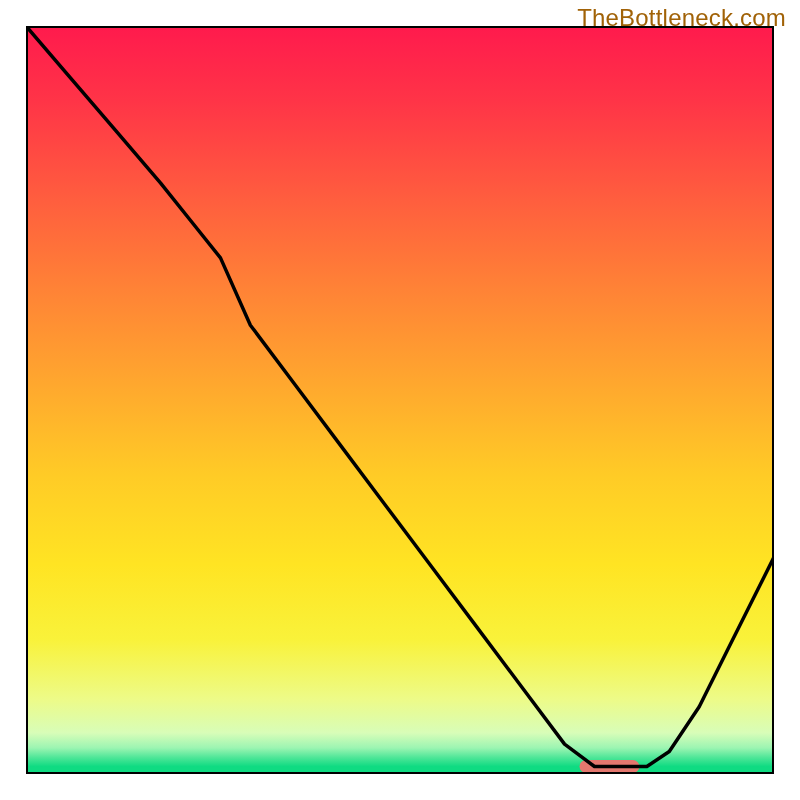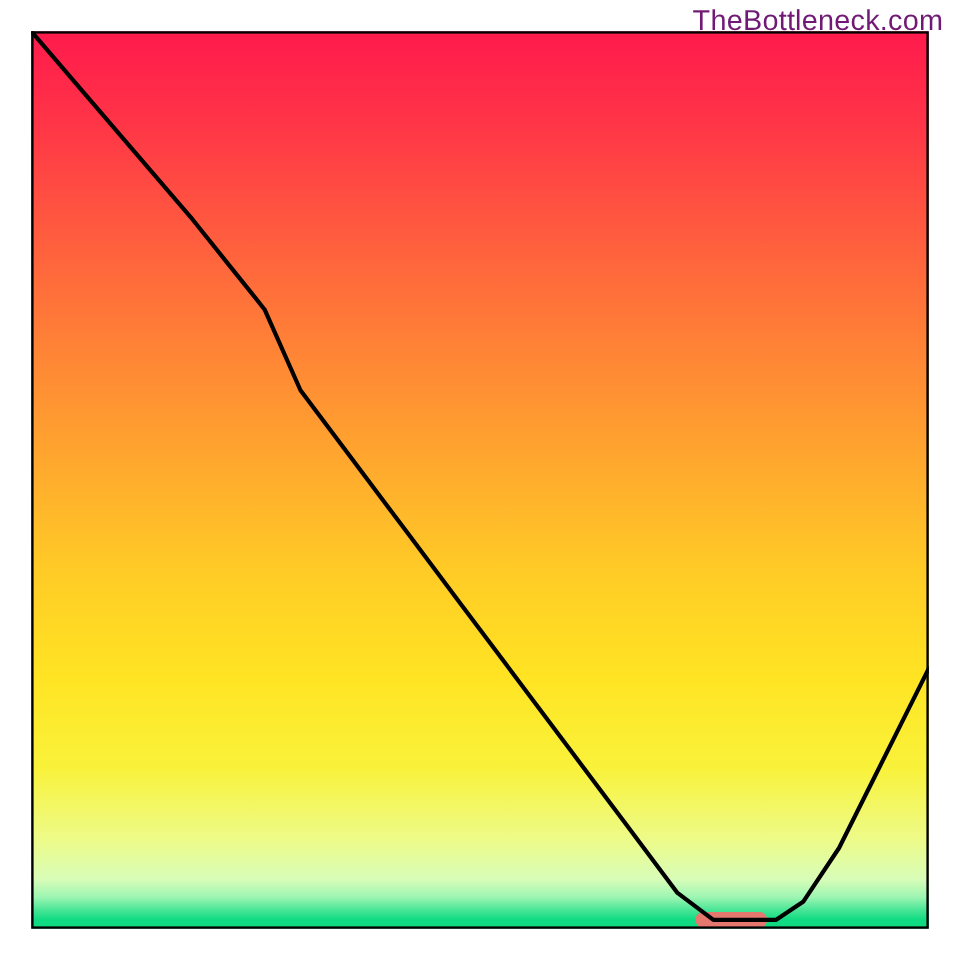--- a/index.html
+++ b/index.html
@@ -15,21 +15,21 @@
     position: relative;
     width: 800px;
     height: 800px;
   }
   .watermark {
     position: absolute;
     top: 4px;
     right: 14px;
     font-size: 24px;
     font-weight: 400;
-    color: #701a75;
+    color: #a16207;
     letter-spacing: 0.2px;
     z-index: 20;
   }
   .chart-frame {
     position: absolute;
     left: 26px;
     top: 26px;
     width: 748px;
     height: 748px;
     box-sizing: border-box;

